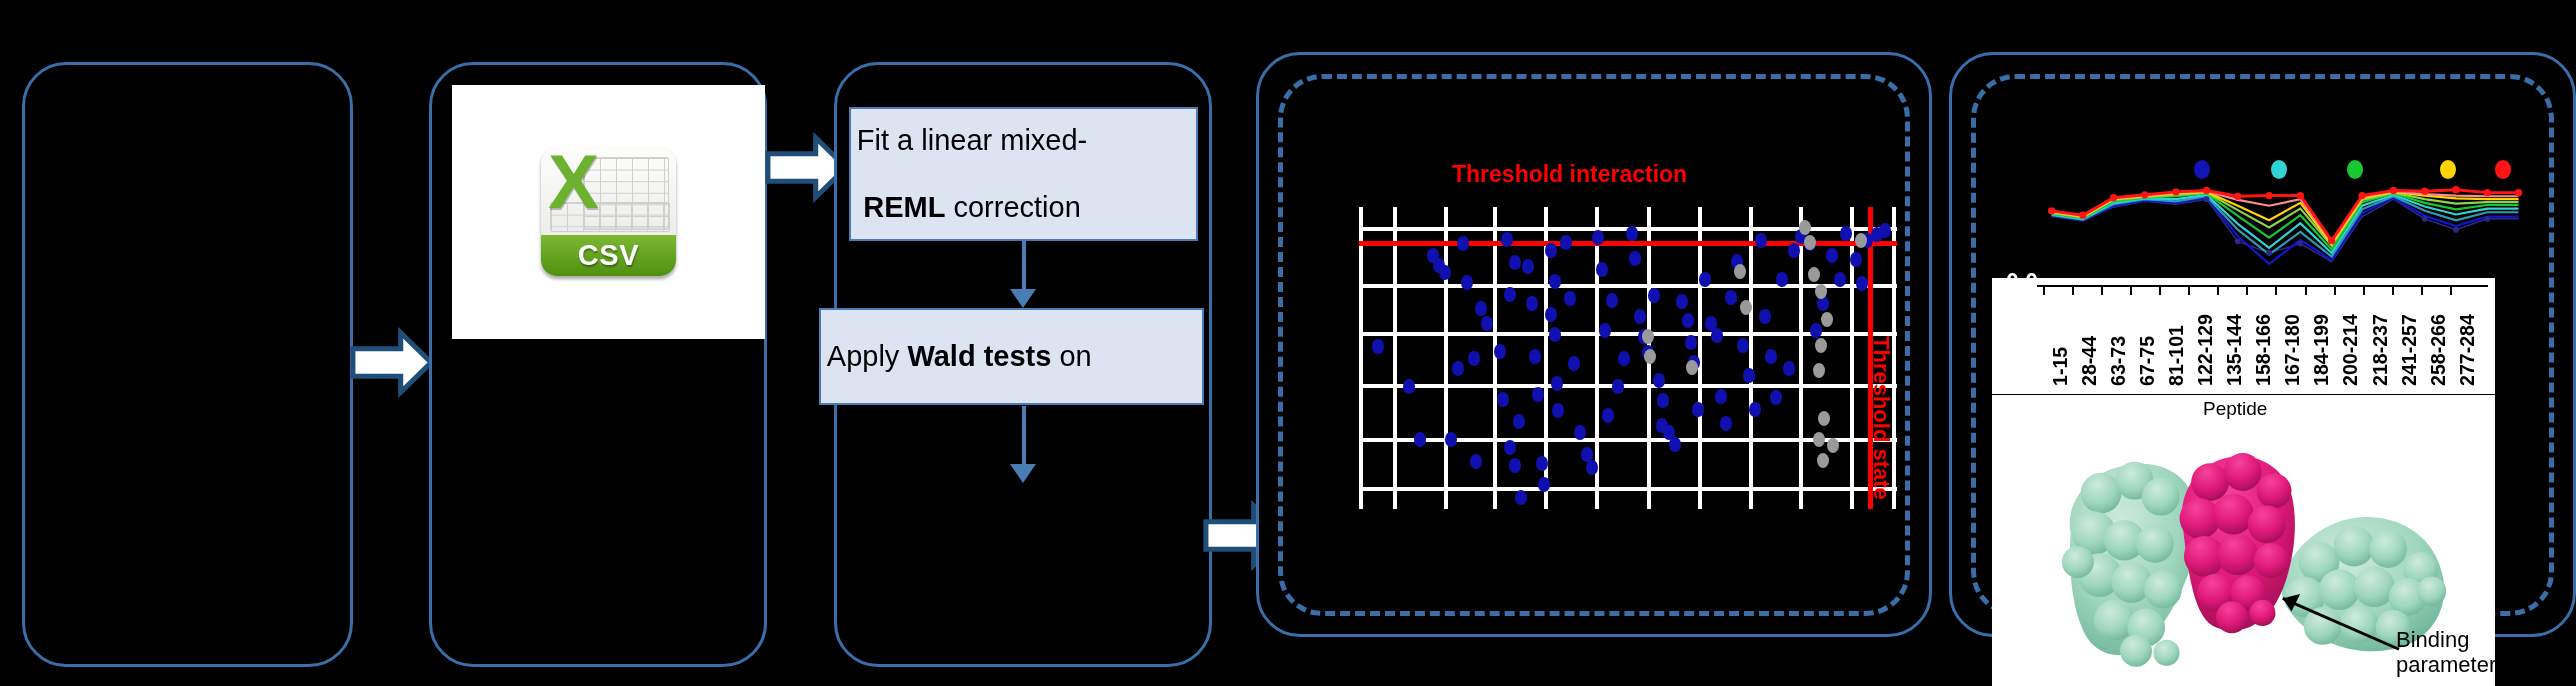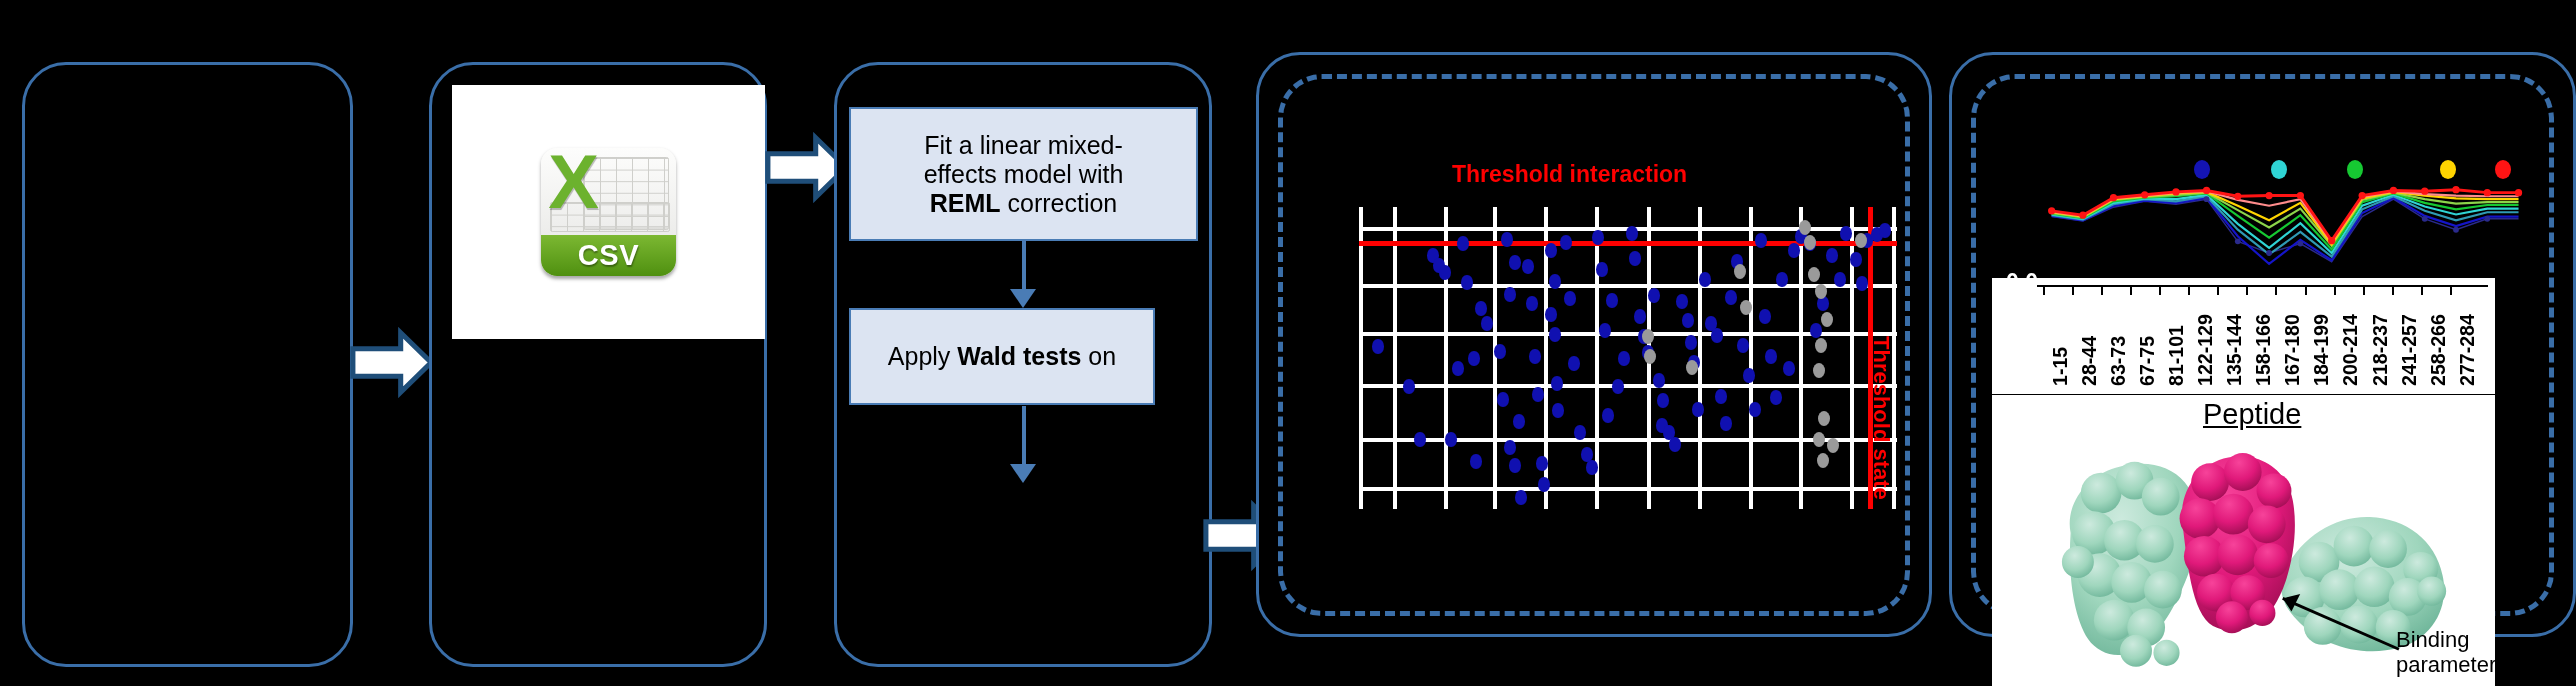--- a/index.html
+++ b/index.html
@@ -11,22 +11,22 @@
   
   .panel{position:absolute;border:3.6px solid #3a6ea8;border-radius:44px;background:#000;box-sizing:border-box;}
   .panel-dashed{position:absolute;border:5.1px dashed #3a6ea8;border-radius:44px;background:transparent;box-sizing:border-box;}
 
   
   .arrow{position:absolute;}
   .arrow svg{display:block;}
 
   
   .procbox{position:absolute;background:#dce4f2;border:2.2px solid #4a7cb5;box-sizing:border-box;
-           display:flex;align-items:center;justify-content:center;text-align:center;
-           color:#000;font-size:25px;line-height:1.16;padding:4.4px 5.8px;}
+           display:flex;align-items:center;text-align:center;
+           color:#000;font-size:29px;line-height:1.16;padding:4.4px 5.8px;}
   .procbox b{font-weight:bold;}
 
   .vconn{position:absolute;background:#4a7cb5;width:3.6px;}
   .vhead{position:absolute;width:0;height:0;border-left:13px solid transparent;border-right:13px solid transparent;border-top:19px solid #4a7cb5;}
 
   
   .csvcard{position:absolute;background:#fff;display:flex;align-items:center;justify-content:center;}
   .csvicon{position:relative;width:135px;height:128px;border-radius:16px;overflow:hidden;
            background:linear-gradient(#f7f7f5,#e9e9e6);box-shadow:0 2.2px 3.6px rgba(0,0,0,.35);}
   .csvicon .sheet{position:absolute;left:0;top:0;right:0;height:89px;background:linear-gradient(#fdfdfc,#ececea);}
@@ -59,21 +59,21 @@
         transform-origin:left top;transform:rotate(90deg);}
 
   
   .peptide-wrap{position:absolute;}
   .legend-dot{position:absolute;width:16px;height:19px;border-radius:50%;}
   .axis-card{position:absolute;background:#fff;overflow:hidden;}
   .pep-tick{position:absolute;color:#000;font-size:19.6px;font-weight:bold;white-space:nowrap;
         transform-origin:left top;transform:rotate(-90deg);}
   .pep-axisline{position:absolute;height:2.2px;background:#000;}
   .pep-tickmark{position:absolute;width:2.2px;height:9.4px;background:#000;}
-  .pep-xlabel{position:absolute;color:#000;font-size:29px;white-space:nowrap;text-decoration:underline;}
+  .pep-xlabel{position:absolute;color:#000;font-size:19px;white-space:nowrap;}
   .y-partial{position:absolute;color:#fff;font-size:23px;font-weight:bold;}
 
   
   .protein-card{position:absolute;background:#fff;overflow:hidden;}
   .callout{position:absolute;color:#000;font-size:22px;line-height:1.12;}
 </style>
 </head>
 <body>
 
 <div class="stage">
@@ -104,28 +104,28 @@
     <svg width="84" height="71" viewBox="0 0 116 98">
       <path d="M4 30 H70 V8 L112 49 L70 90 V68 H4 Z" fill="#ffffff" stroke="#1f4e79" stroke-width="7"></path>
     </svg>
   </div>
 
   <div class="panel" style="left:834px;top:62px;width:378px;height:605px;"></div>
 
   <div class="procbox" style="left:849px;top:107px;width:349px;height:134px;">
     <div>
       <span>Fit a linear mixed-</span><br>
-      <span>effects model with</span><br>
+      <br>
       <b>REML</b><span> correction</span>
     </div>
   </div>
   <div class="vconn" style="left:1022px;top:241px;height:52px;"></div>
   <div class="vhead" style="left:1010px;top:289px;"></div>
 
-  <div class="procbox" style="left:849px;top:308px;width:306px;height:97px;">
+  <div class="procbox" style="left:819px;top:308px;width:385px;height:97px;">
     <div>
       <span>Apply </span><b>Wald tests</b><span> on</span><br>
     </div>
   </div>
   <div class="vconn" style="left:1022px;top:406px;height:63px;"></div>
   <div class="vhead" style="left:1010px;top:464px;"></div>
 
 
   <div class="arrow" style="left:1203px;top:500px;">
     <svg width="84" height="71" viewBox="0 0 116 98">

